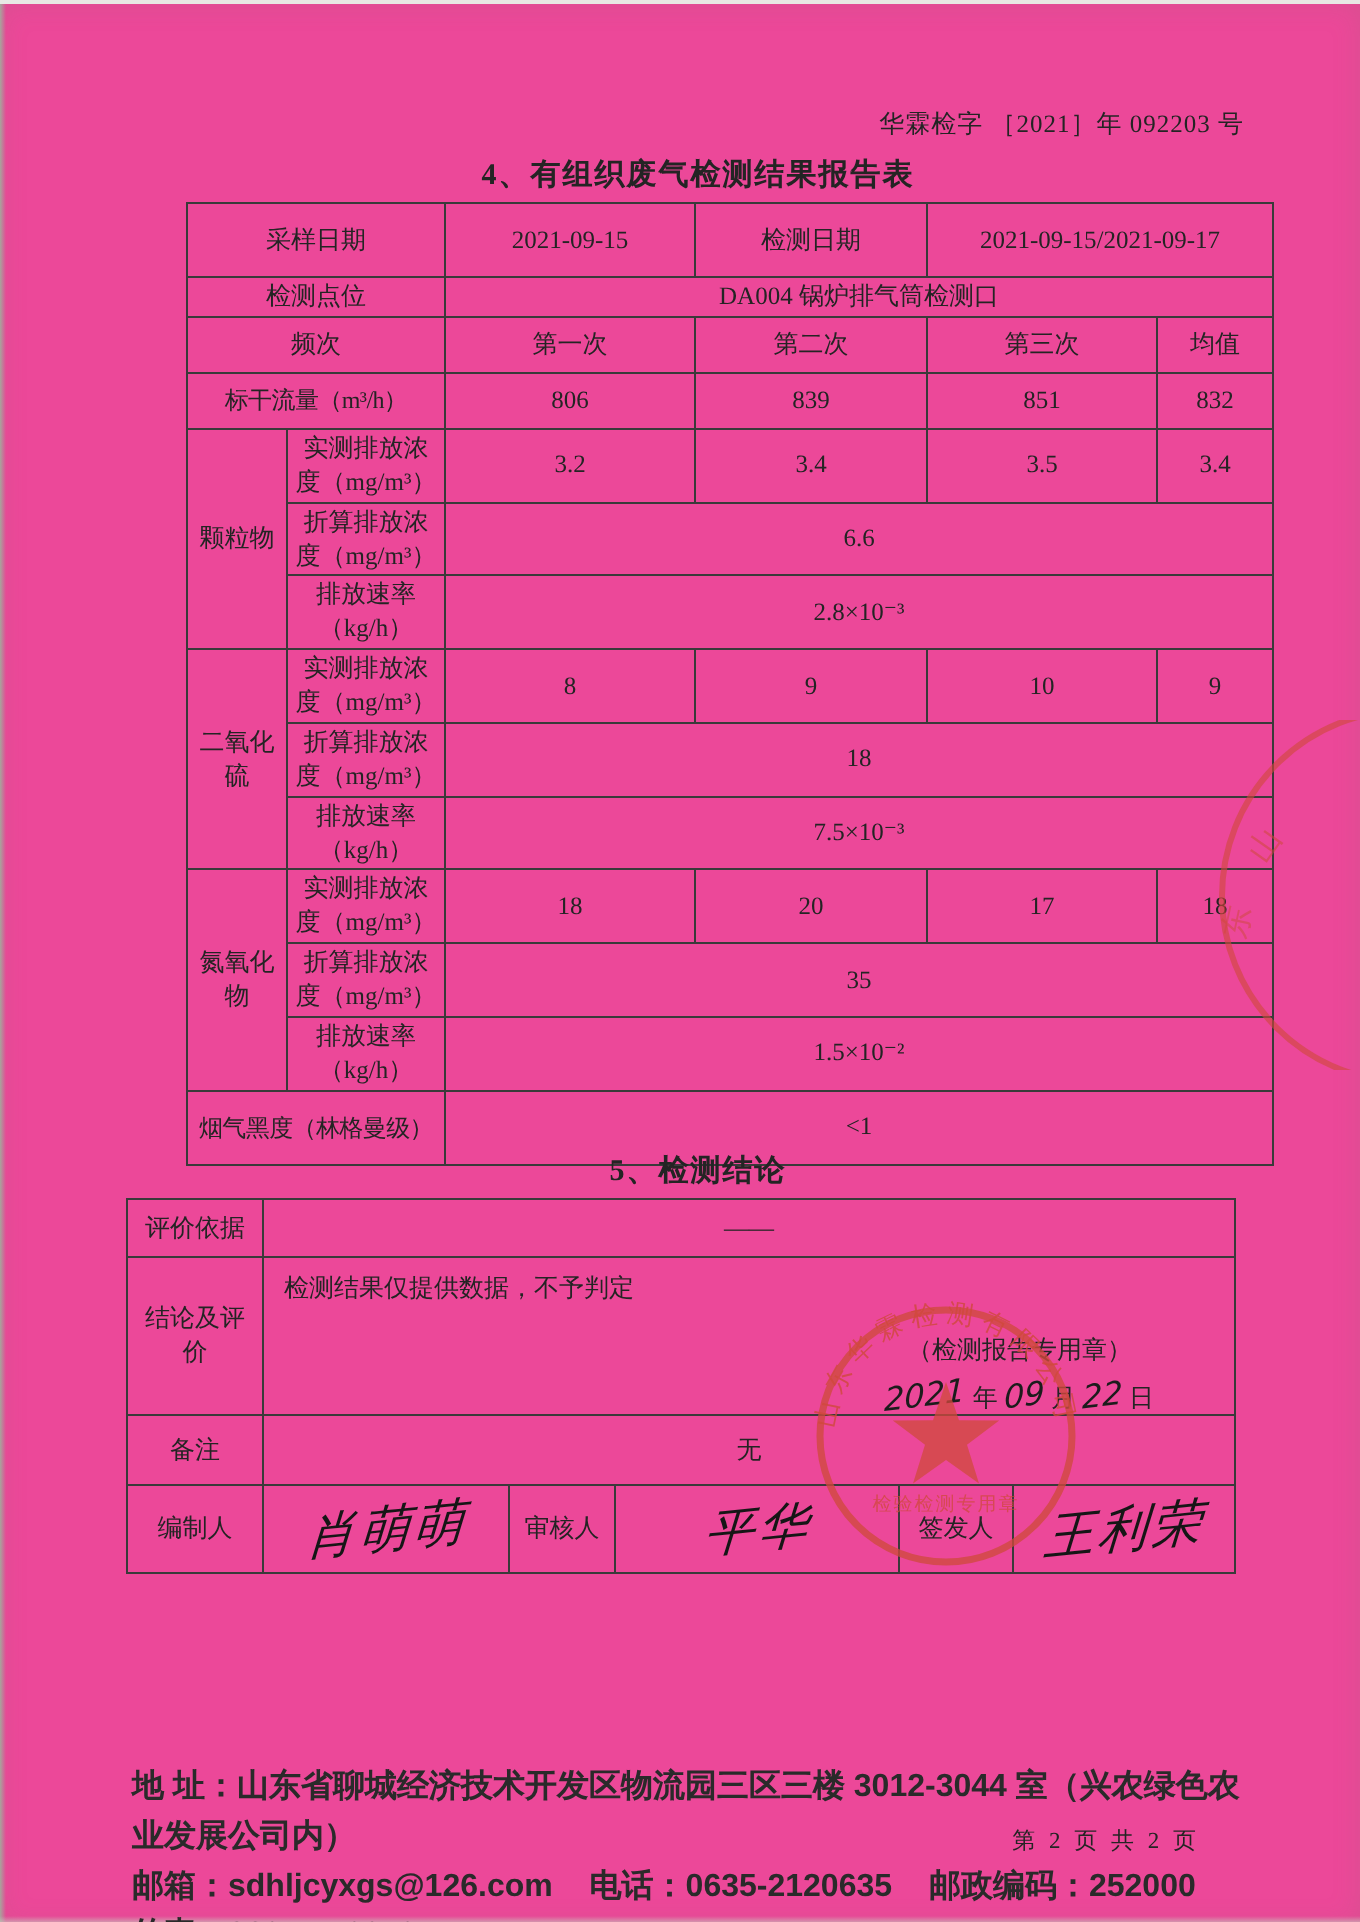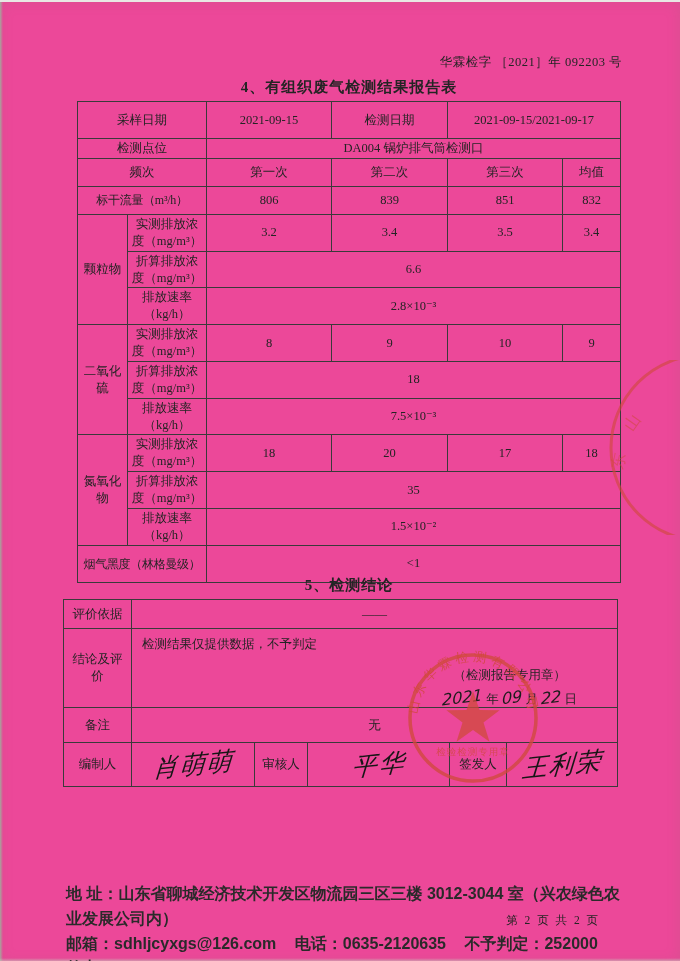--- a/index.html
+++ b/index.html
@@ -16,21 +16,21 @@
 
   .report-no{position:absolute;top:52px;right:58px;font-size:12.5px;letter-spacing:.5px;}
   .sec-title{position:absolute;left:78px;width:542px;text-align:center;
     font-size:15px;font-weight:bold;letter-spacing:1px;}
   #title4{top:76px;}
   #title5{top:574px;}
 
   table{border-collapse:collapse;table-layout:fixed;position:absolute;background:transparent;}
   td{border:1px solid #3a3a3a;text-align:center;vertical-align:middle;
      font-size:12.5px;padding:1px 3px;line-height:1.35;overflow:visible;}
-  #t4{left:77px;top:99px;width:543px;}
+  #t4{left:93px;top:99px;width:543px;}
   #t5{left:63px;top:597px;width:554px;}
   .nowrap{white-space:nowrap;letter-spacing:-.3px;font-size:12px;}
 
   .conc-cell{text-align:left;vertical-align:top;padding:7px 10px;position:relative;}
   .conc-note{position:absolute;right:40px;top:38px;text-align:center;font-size:12.5px;}
   .conc-date{margin-top:3px;font-size:12.5px;white-space:nowrap;}
 
   .hw{font-family:"DejaVu Sans",sans-serif;font-style:italic;display:inline-block;
       transform:rotate(-7deg) skewX(-8deg);font-size:16px;color:#1c1c1c;}
   .sig{font-family:"DejaVu Sans",sans-serif;font-style:italic;display:inline-block;
@@ -221,19 +221,19 @@
   </svg>
 
 
   <div class="footer">
     <div>
       <span>地 址：</span><span>山东省聊城经济技术开发区物流园三区三楼 3012-3044 室（兴农绿色农业发展公司内）</span>
     </div>
     <div>
       <span>邮箱：</span><span>sdhljcyxgs@126.com</span><span class="gap"></span>
       <span>电话：</span><span>0635-2120635</span><span class="gap"></span>
-      <span>不予判定：</span><span>252000</span><span class="gap"></span>
+      <span>邮政编码：</span><span>252000</span><span class="gap"></span>
       <span>传真：</span><span>0635-4488121</span>
     </div>
   </div>
 
   <div class="page-no">第 2 页 共 2 页</div>
 </div>
 
 </body></html>

